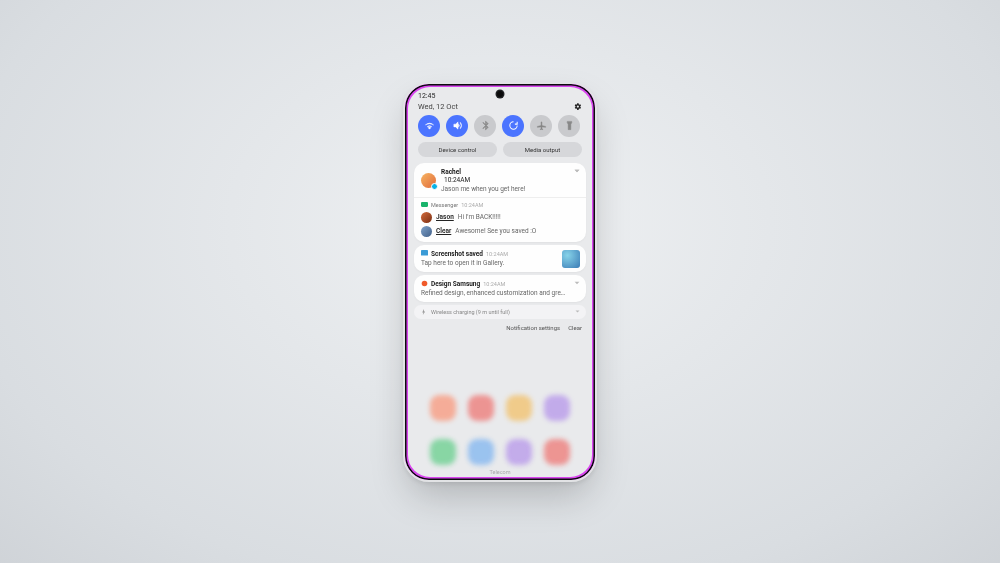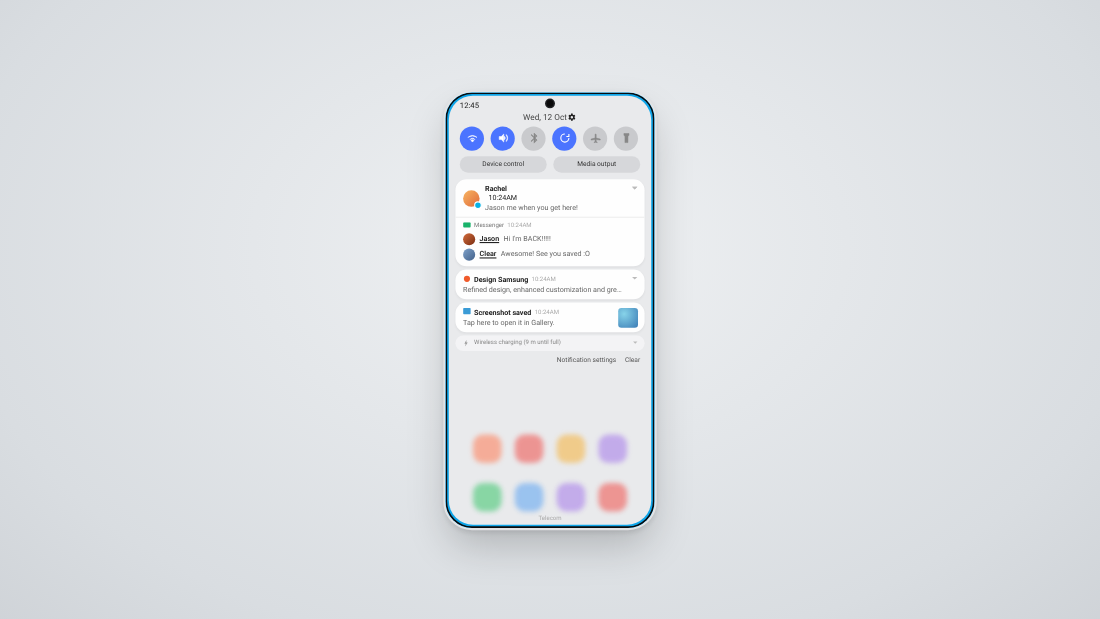--- a/index.html
+++ b/index.html
@@ -6,21 +6,21 @@
   html, body {
     width: 1000px; height: 563px; overflow: hidden;
     font-family: -apple-system, Roboto, "Segoe UI", Arial, sans-serif;
   }
   body {
     background: radial-gradient(ellipse 90% 110% at 50% 40%, #eff1f3 0%, #d9dde1 60%, #c4c8cd 100%);
     display: flex; align-items: center; justify-content: center;
   }
   .phone {
     width: 194px; height: 400px;
-    background: #0ea5e9;
+    background: #d946ef;
     border-radius: 26px;
     border: 2px solid #e2e3e5;
     box-shadow: 0 18px 38px -6px rgba(0,0,0,.22), 0 2px 4px rgba(0,0,0,.08);
     position: relative;
     overflow: hidden;
   }
   .phone::before{ 
     content:""; position:absolute; inset:0; border-radius:24px;
     box-shadow: inset 0 0 0 1.5px #0b0c0d;
     pointer-events:none;
@@ -35,21 +35,21 @@
     position: absolute; top: 4px; left: 50%; transform: translateX(-50%);
     width: 6px; height: 6px; border-radius: 50%; background: #0a0a0a;
     box-shadow: 0 0 0 1.5px #1e1f22;
     z-index: 5;
   }
   .status {
     display: flex; justify-content: space-between; align-items: center;
     padding: 5px 10px 0 10px; font-size: 7px; color: #222;
   }
   .date-row {
-    display: flex; justify-content: center; align-items: center;
+    display: flex; justify-content: space-between; align-items: center;
     padding: 2px 10px 4px 10px; font-size: 7.5px; color: #444;
   }
   .gear { width: 9px; height: 9px; fill: #222; cursor:pointer; }
 
   .qs-row {
     display: flex; gap: 6px; padding: 0 10px 5px 10px;
   }
   .qs {
     width: 22px; height: 22px; border-radius: 50%;
     display: flex; align-items: center; justify-content: center;
@@ -237,45 +237,45 @@
         <span class="txt">Hi I'm BACK!!!!!</span>
       </div>
       <div class="msg-line">
         <div class="avatar small" style="background:linear-gradient(135deg,#7ea1c9,#43618a)"></div>
         <span class="name">Clear</span>
         <span class="txt">Awesome! See you saved :O</span>
       </div>
     </div>
 
     <div class="card">
-      <svg class="chev" viewBox="0 0 10 10">
-          <path d="M1 3l4 4 4-4"></path>
-        </svg>
-      <div class="hdr">
-        <svg width="7" height="7" viewBox="0 0 10 10">
-            <circle cx="5" cy="5" r="4" fill="#f05a2a"></circle>
-          </svg>
-        <span class="title">Design Samsung</span>
-        <span class="time">10:24AM</span>
-      </div>
-      <div class="body">Refined design, enhanced customization and gre…</div>
-    </div>
-
-    <div class="card">
       <div class="thumb"></div>
       <div class="hdr">
         <svg width="7" height="7" viewBox="0 0 10 10">
             <rect width="10" height="8" rx="1" fill="#3a9bd6"></rect>
           </svg>
         <span class="title">Screenshot saved</span>
         <span class="time">10:24AM</span>
       </div>
       <div class="body">Tap here to open it in Gallery.</div>
     </div>
 
+    <div class="card">
+      <svg class="chev" viewBox="0 0 10 10">
+          <path d="M1 3l4 4 4-4"></path>
+        </svg>
+      <div class="hdr">
+        <svg width="7" height="7" viewBox="0 0 10 10">
+            <circle cx="5" cy="5" r="4" fill="#f05a2a"></circle>
+          </svg>
+        <span class="title">Design Samsung</span>
+        <span class="time">10:24AM</span>
+      </div>
+      <div class="body">Refined design, enhanced customization and gre…</div>
+    </div>
+
     <div class="slim">
       <svg width="6" height="6" viewBox="0 0 10 10">
           <path fill="#9a9a9a" d="M5 0L2 6h2l-1 4 4-6H5z"></path>
         </svg>
       <span>Wireless charging (9 m until full)</span>
       <svg class="chev" viewBox="0 0 10 10">
           <path d="M1 3l4 4 4-4"></path>
         </svg>
     </div>
 

